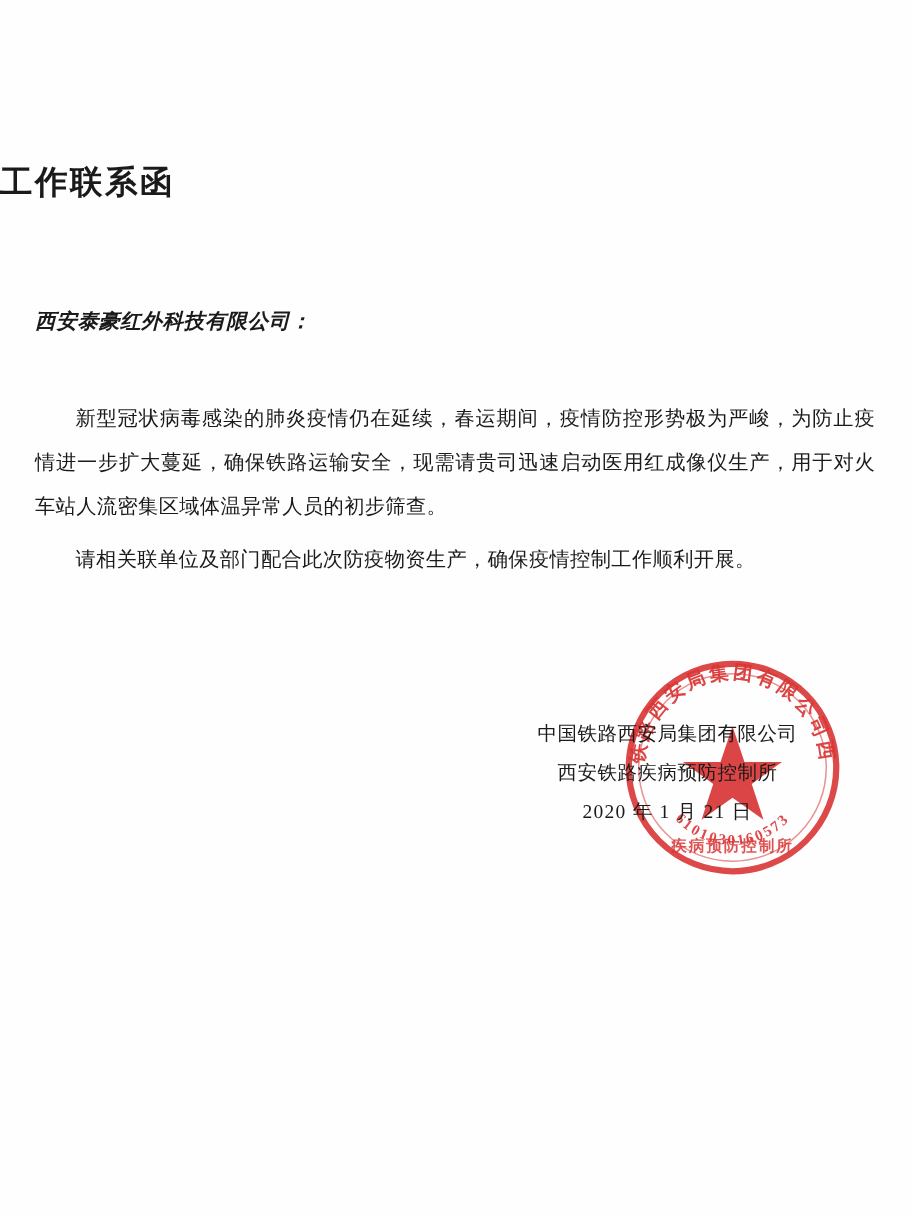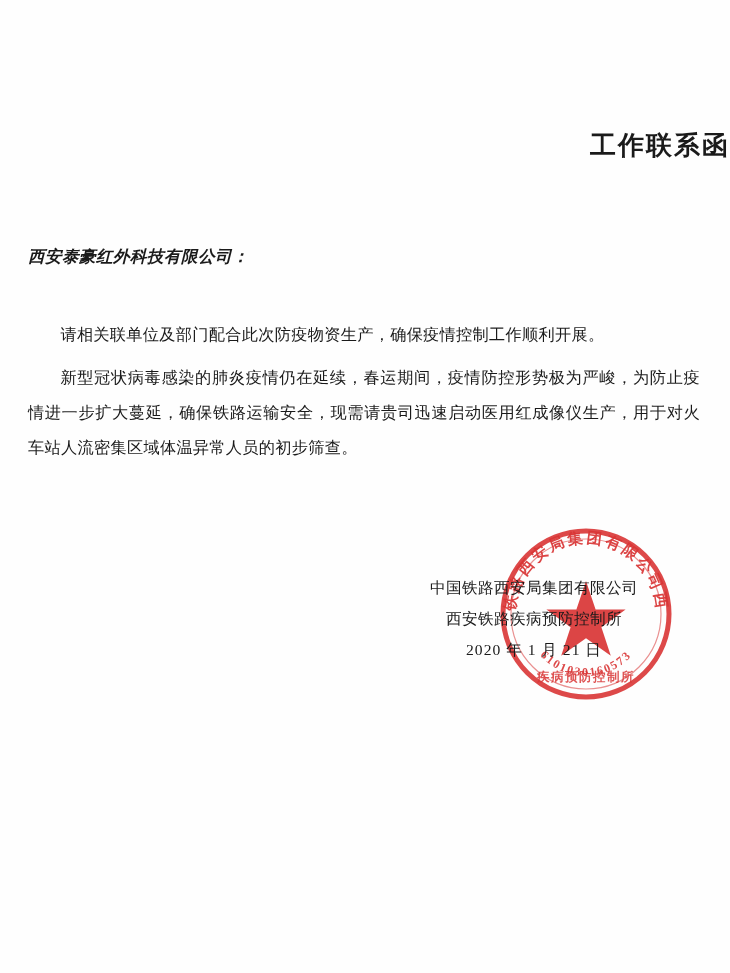--- a/index.html
+++ b/index.html
@@ -18,21 +18,21 @@
   .page {
     position: absolute;
     inset: 0;
     background: #fefefe;
   }
   .doc-title {
     position: absolute;
     top: 128px;
     left: 0;
     width: 100%;
-    text-align: right;
+    text-align: left;
     font-size: 26px;
     font-weight: bold;
     letter-spacing: 2px;
     font-family: Liberation Sans, sans-serif;
   }
   .recipient {
     position: absolute;
     top: 246px;
     left: 28px;
     font-size: 16.5px;
@@ -89,22 +89,22 @@
 </head>
 <body>
 
 <div class="page">
 
   <div class="doc-title">工作联系函</div>
 
   <div class="recipient">西安泰豪红外科技有限公司：</div>
 
   <div class="body-text">
+    <p>新型冠状病毒感染的肺炎疫情仍在延续，春运期间，疫情防控形势极为严峻，为防止疫情进一步扩大蔓延，确保铁路运输安全，现需请贵司迅速启动医用红成像仪生产，用于对火车站人流密集区域体温异常人员的初步筛查。</p>
     <p>请相关联单位及部门配合此次防疫物资生产，确保疫情控制工作顺利开展。</p>
-    <p>新型冠状病毒感染的肺炎疫情仍在延续，春运期间，疫情防控形势极为严峻，为防止疫情进一步扩大蔓延，确保铁路运输安全，现需请贵司迅速启动医用红成像仪生产，用于对火车站人流密集区域体温异常人员的初步筛查。</p>
   </div>
 
   <div class="seal">
     <svg width="186" height="186" viewBox="0 0 186 186" xmlns="http://www.w3.org/2000/svg">
       <defs>
         <path id="arcTop" d="M 22,93 A 71,71 0 0 1 164,93" fill="none"></path>
         <path id="arcBottom" d="M 31,93 A 62,62 0 0 0 155,93" fill="none"></path>
       </defs>
       <circle cx="93" cy="93" r="83" fill="none" stroke="#d41a1a" stroke-width="5" opacity="0.9"></circle>
       <circle cx="93" cy="93" r="75" fill="none" stroke="#d41a1a" stroke-width="1.2" opacity="0.55"></circle>

